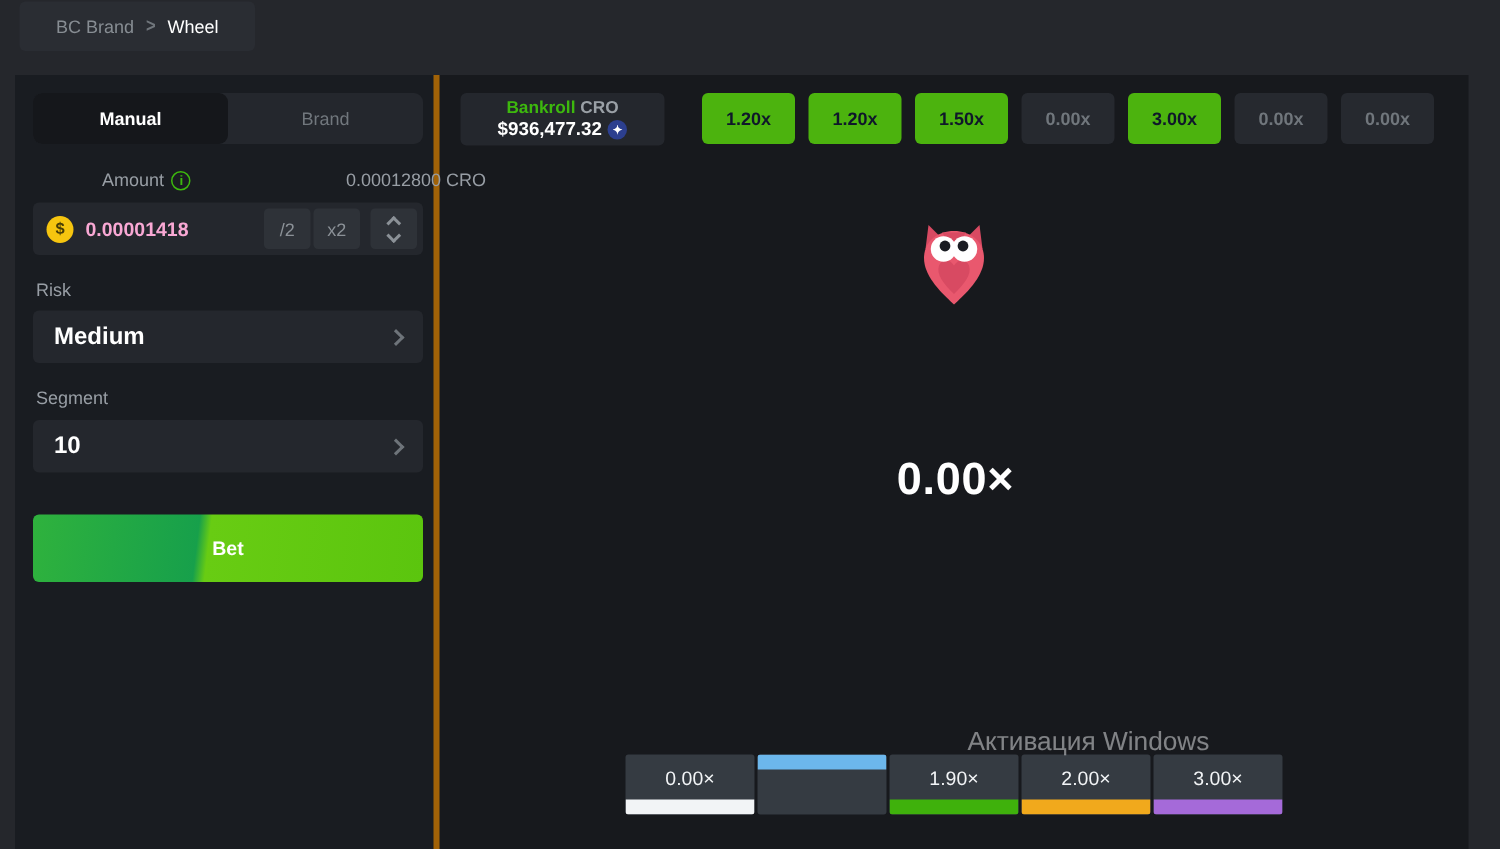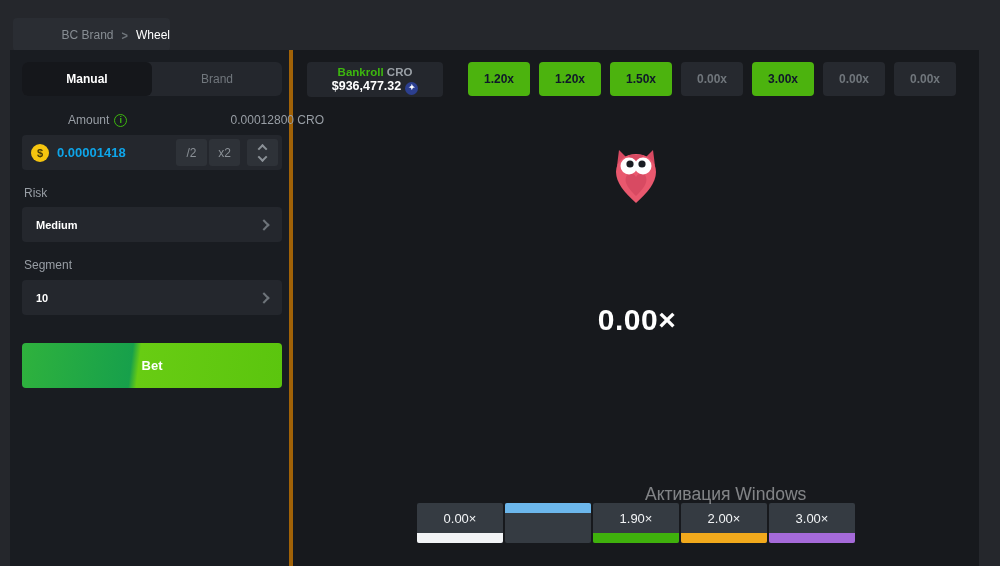--- a/index.html
+++ b/index.html
@@ -7,23 +7,23 @@
   body {
     background:#25272c;
     font-family:"Liberation Sans", sans-serif;
     position:relative;
     overflow:hidden;
     color:#fff;
   }
 
   
   .crumb {
-    position:absolute; left:13px; top:18px; height:33px; width:157px;
+    position:absolute; left:13px; top:1px; height:33px; width:157px;
     background:#2a2d33; border-radius:4px;
-    display:flex; align-items:center; justify-content:flex-end; gap:8px;
+    display:flex; align-items:center; justify-content:center; gap:8px;
     font-size:12px;
   }
   .crumb .brand { color:#878d93; }
   .crumb .sep { color:#70767c; font-size:11px; font-weight:bold; transform:scaleY(1.2); }
   .crumb .cur { color:#ffffff; }
 
   
   .main {
     position:absolute; left:10px; top:50px; width:969px; height:516px;
     background:#17191d;
@@ -58,60 +58,60 @@
   .amount-row {
     position:absolute; left:12px; top:85px; width:260px; height:35px;
     background:#24272d; border-radius:4px;
     display:flex; align-items:center; padding:0 4px 0 9px;
   }
   .coin {
     width:18px; height:18px; border-radius:50%; background:#f6c50f;
     color:#473c06; font-size:11px; font-weight:bold;
     display:flex; align-items:center; justify-content:center; flex:none;
   }
-  .amount-value { flex:1; margin-left:8px; font-size:13px; font-weight:bold; color:#0ea5e9; }
+  .amount-value { flex:1; margin-left:8px; font-size:13px; font-weight:bold; color:#f9a8d4; }
   .mini-btn {
     height:27px; width:31px; margin-left:2px; background:#2e3238; border-radius:3px;
     color:#8b9197; font-size:12px;
     display:flex; align-items:center; justify-content:center; cursor:pointer;
   }
   .stepper { margin-left:7px; flex-direction:column; gap:4px; }
   .chev { width:7px; height:7px; border-left:2px solid #8b9197; border-top:2px solid #8b9197; }
   .chev.up { transform:rotate(45deg) translate(1px,1px); }
   .chev.down { transform:rotate(225deg) translate(1px,1px); }
 
   .field-label { position:absolute; left:14px; font-size:12px; color:#989ea5; }
   .dropdown {
     position:absolute; left:12px; width:260px; height:35px;
     background:#24272d; border-radius:4px;
     display:flex; align-items:center; justify-content:space-between;
     padding:0 14px; cursor:pointer;
   }
-  .dropdown .val { font-size:11px; font-weight:bold; color:#fff; }
+  .dropdown .val { font-size:16px; font-weight:bold; color:#fff; }
   .dd-chev { width:8px; height:8px; border-right:2px solid #6e747a; border-top:2px solid #6e747a; transform:rotate(45deg); }
 
   .bet-btn {
     position:absolute; left:12px; top:293px; width:260px; height:45px;
     border-radius:4px; border:none; cursor:pointer;
     background:linear-gradient(97deg,#2fb23d 0%,#17a04b 42%,#68cc13 45%,#5bc50e 100%);
     color:#fff; font-size:13px; font-weight:bold;
     font-family:"Liberation Sans", sans-serif;
   }
 
   
   .bankroll {
     position:absolute; left:297px; top:12px; width:136px; height:35px;
     background:#24272d; border-radius:4px;
     display:flex; flex-direction:column; align-items:center; justify-content:center;
     line-height:1.25;
   }
   .bankroll .l1 { font-size:11.5px; font-weight:bold; }
   .bankroll .l1 .bk { color:#3db80e; }
   .bankroll .l1 .cur { color:#9aa0a6; }
-  .bankroll .l2 { font-size:12.5px; font-weight:bold; color:#fff; display:flex; align-items:flex-end; gap:4px; }
+  .bankroll .l2 { font-size:12.5px; font-weight:bold; color:#fff; display:flex; align-items:center; gap:4px; }
   .cro-coin {
     width:13px; height:13px; border-radius:50%; background:#2c3f8f;
     color:#fff; font-size:8px; display:flex; align-items:center; justify-content:center;
   }
 
   .history { position:absolute; left:458px; top:12px; display:flex; gap:9px; }
   .hist-btn {
     width:62px; height:34px; border-radius:4px; border:none; cursor:pointer;
     font-size:12px; font-weight:bold; font-family:"Liberation Sans", sans-serif;
   }

